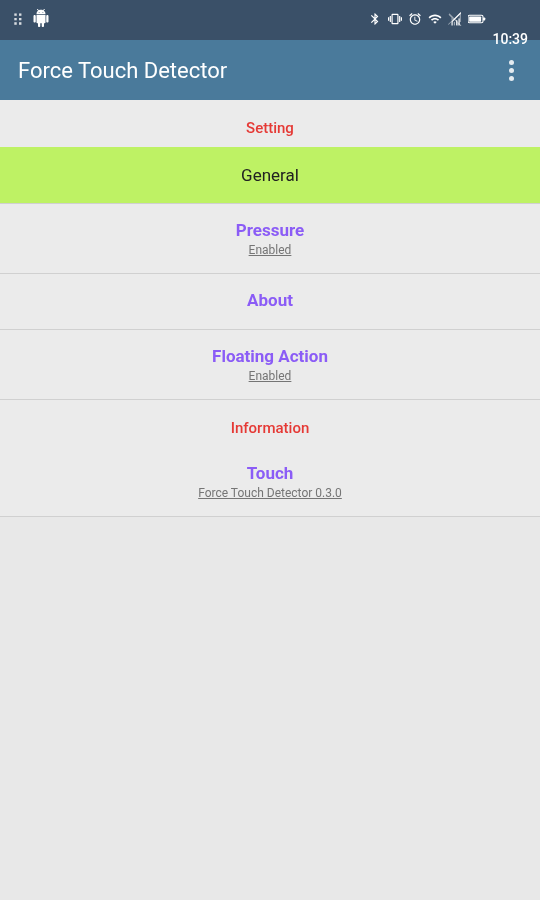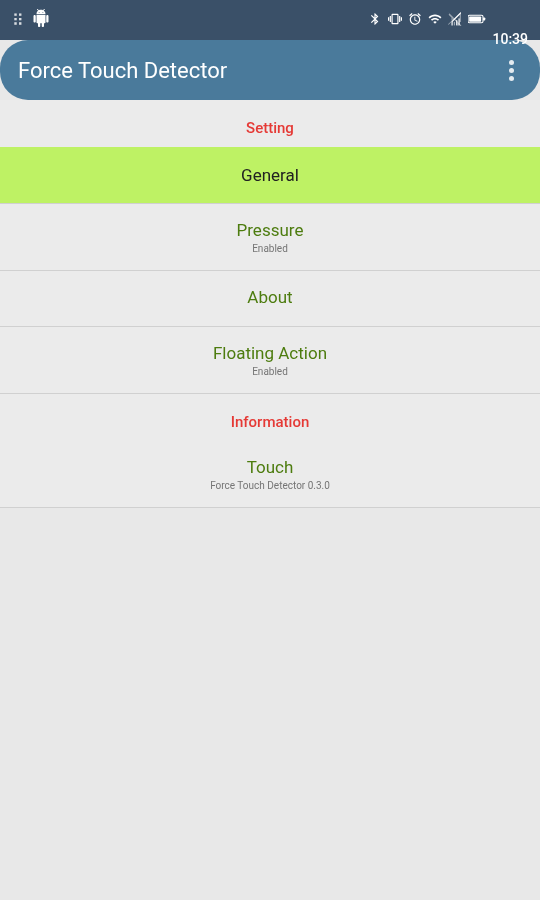--- a/index.html
+++ b/index.html
@@ -50,21 +50,20 @@
 
     
     .app-bar {
       width: 540px;
       height: 60px;
       background: #4a7a9b;
       display: flex;
       align-items: center;
       justify-content: space-between;
       padding: 0 18px;
-      border-radius: 28px;
     }
 
     .app-title {
       font-size: 22px;
       font-weight: 400;
       color: white;
     }
 
     .overflow-menu {
       display: flex;
@@ -108,28 +107,29 @@
       border-bottom: 1px solid #d0d0d0;
       cursor: pointer;
     }
 
     .setting-item:first-of-type {
       border-top: none;
     }
 
     .setting-item-title {
       font-size: 17px;
-      color: #4d7c0f;
-      font-weight: 400;
+      color: #8b5cf6;
+      font-weight: 700;
       margin-bottom: 3px;
     }
 
     .setting-item-subtitle {
-      font-size: 10px;
+      font-size: 12px;
       color: #757575;
+      text-decoration: underline;
     }
 
     .setting-item-single {
       padding: 18px 18px;
       border-bottom: 1px solid #d0d0d0;
       background: #bef264;
       cursor: pointer;
     }
 
     .setting-item-single-title {

